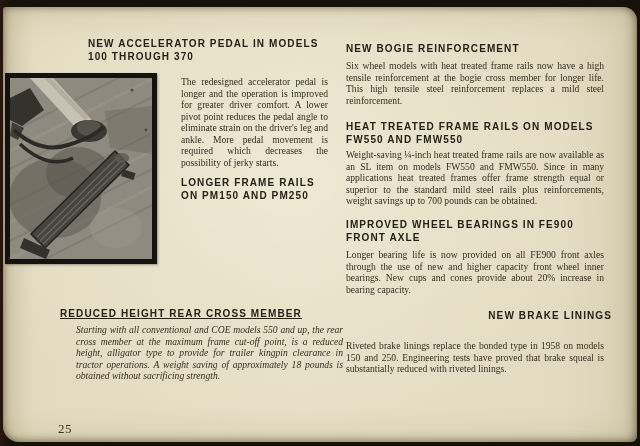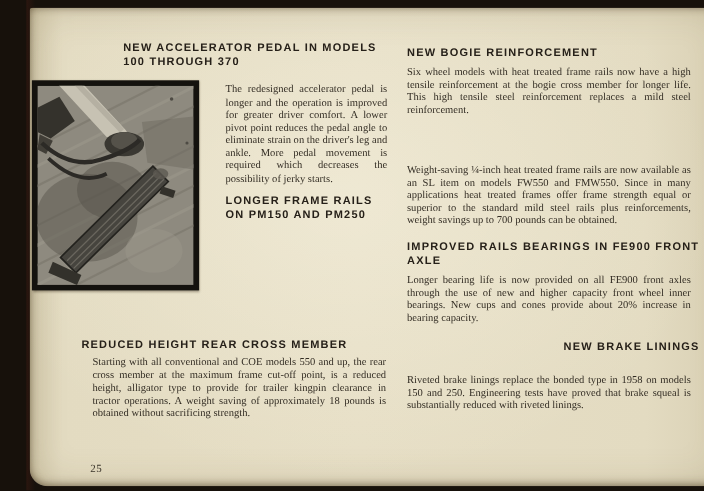--- a/index.html
+++ b/index.html
@@ -1,18 +1,18 @@
 <!DOCTYPE html>
 <html><head>
 <meta charset="utf-8">
 <style>
   * { margin:0; padding:0; box-sizing:border-box; }
   html,body { width:640px; height:446px; overflow:hidden; }
   body { background:#17110b; font-family:"Liberation Serif","DejaVu Serif",serif; }
-  .scan { position:relative; width:533px; height:446px; background:linear-gradient(90deg,#2b160f 0,#17110b 8px,#17110b 100%);margin-left:24px; }
+  .scan { position:relative; width:533px; height:446px; background:linear-gradient(90deg,#2b160f 0,#17110b 8px,#17110b 100%); }
   .page {
     position:absolute; left:3px; top:7px; width:634px; height:435px;
     background:
       radial-gradient(ellipse at 45% 40%, rgba(255,252,238,.35), rgba(0,0,0,0) 70%),
       linear-gradient(90deg,#d6cdb0 0,#e3dbc1 30px,#e6dec5 300px,#e3dbc1 560px,#d9d0b4 100%);
     border-radius:3px 14px 6px 16px;
     box-shadow:
       inset 0 0 34px rgba(110,92,52,.22),
       inset -7px 0 11px -6px rgba(62,46,24,.55),
       inset 6px 0 9px -6px rgba(62,46,24,.45),
@@ -28,21 +28,21 @@
   .bd {
     font-size:9.6px; line-height:11.5px; text-align:justify;
     color:#332d24;
   }
   .photo-frame {
     position:absolute; left:2px; top:66px; width:152px; height:191px;
     background:#14120e; padding:5px;
     box-shadow:1px 1px 2px rgba(40,30,15,.4);
   }
   .photo-frame svg { display:block; width:142px; height:181px; }
-  .pagenum { font-size:10px; color:#3a342a; letter-spacing:.5px; }
+  .pagenum { font-size:13px; color:#3a342a; letter-spacing:.5px; }
 </style>
 </head>
 <body>
 
 <div class="scan">
   <div class="page">
 
     <div class="abs hd" style="left:85px; top:30px; width:238px;">NEW ACCELERATOR PEDAL IN MODELS 100 THROUGH 370</div>
 
     <div class="photo-frame">
@@ -84,34 +84,35 @@
         <path d="M14 160 L40 172 L36 181 L10 170 Z" fill="#33312b"></path>
         <rect x="112" y="93" width="13" height="7" fill="#33312b" transform="rotate(18 118 96)"></rect>
       </svg>
     </div>
 
     <div class="abs bd" style="left:178px; top:69px; width:147px;">The redesigned accelerator pedal is longer and the operation is improved for greater driver comfort. A lower pivot point reduces the pedal angle to eliminate strain on the driver's leg and ankle. More pedal movement is required which decreases the possibility of jerky starts.</div>
 
     <div class="abs hd" style="left:178px; top:169px; width:152px;">LONGER FRAME RAILS ON PM150 AND PM250</div>
 
 
-    <div class="abs hd" style="left:47px; top:300px; width:286px;">REDUCED HEIGHT REAR CROSS MEMBER</div>
+    <div class="abs hd" style="left:57px; top:300px; width:286px;text-decoration:underline;">REDUCED HEIGHT REAR CROSS MEMBER</div>
 
-    <div class="abs bd" style="left:57px; top:317px; width:267px;">Starting with all conventional and COE models 550 and up, the rear cross member at the maximum frame cut-off point, is a reduced height, alligator type to provide for trailer kingpin clearance in tractor operations. A weight saving of approximately 18 pounds is obtained without sacrificing strength.</div>
+    <div class="abs bd" style="left:73px; top:317px; width:267px;font-style:italic;">Starting with all conventional and COE models 550 and up, the rear cross member at the maximum frame cut-off point, is a reduced height, alligator type to provide for trailer kingpin clearance in tractor operations. A weight saving of approximately 18 pounds is obtained without sacrificing strength.</div>
 
     <div class="abs pagenum" style="left:55px; top:414px;">25</div>
 
     <div class="abs hd" style="left:343px; top:35px; width:262px;">NEW BOGIE REINFORCEMENT</div>
 
     <div class="abs bd" style="left:343px; top:53px; width:258px;">Six wheel models with heat treated frame rails now have a high tensile reinforcement at the bogie cross member for longer life. This high tensile steel reinforcement replaces a mild steel reinforcement.</div>
 
+    <div class="abs hd" style="left:343px; top:113px; width:266px;">HEAT TREATED FRAME RAILS ON MODELS FW550 AND FMW550</div>
 
     <div class="abs bd" style="left:343px; top:142px; width:258px;">Weight-saving ¼-inch heat treated frame rails are now available as an SL item on models FW550 and FMW550. Since in many applications heat treated frames offer frame strength equal or superior to the standard mild steel rails plus reinforcements, weight savings up to 700 pounds can be obtained.</div>
 
-    <div class="abs hd" style="left:343px; top:211px; width:266px;">IMPROVED RAILS BEARINGS IN FE900 FRONT AXLE</div>
+    <div class="abs hd" style="left:343px; top:211px; width:266px;">IMPROVED WHEEL BEARINGS IN FE900 FRONT AXLE</div>
 
     <div class="abs bd" style="left:343px; top:242px; width:258px;">Longer bearing life is now provided on all FE900 front axles through the use of new and higher capacity front wheel inner bearings. New cups and cones provide about 20% increase in bearing capacity.</div>
 
     <div class="abs hd" style="left:343px; top:302px; width:266px;text-align:right;">NEW BRAKE LININGS</div>
 
     <div class="abs bd" style="left:343px; top:333px; width:258px;">Riveted brake linings replace the bonded type in 1958 on models 150 and 250. Engineering tests have proved that brake squeal is substantially reduced with riveted linings.</div>
 
 
   </div>
 </div>

